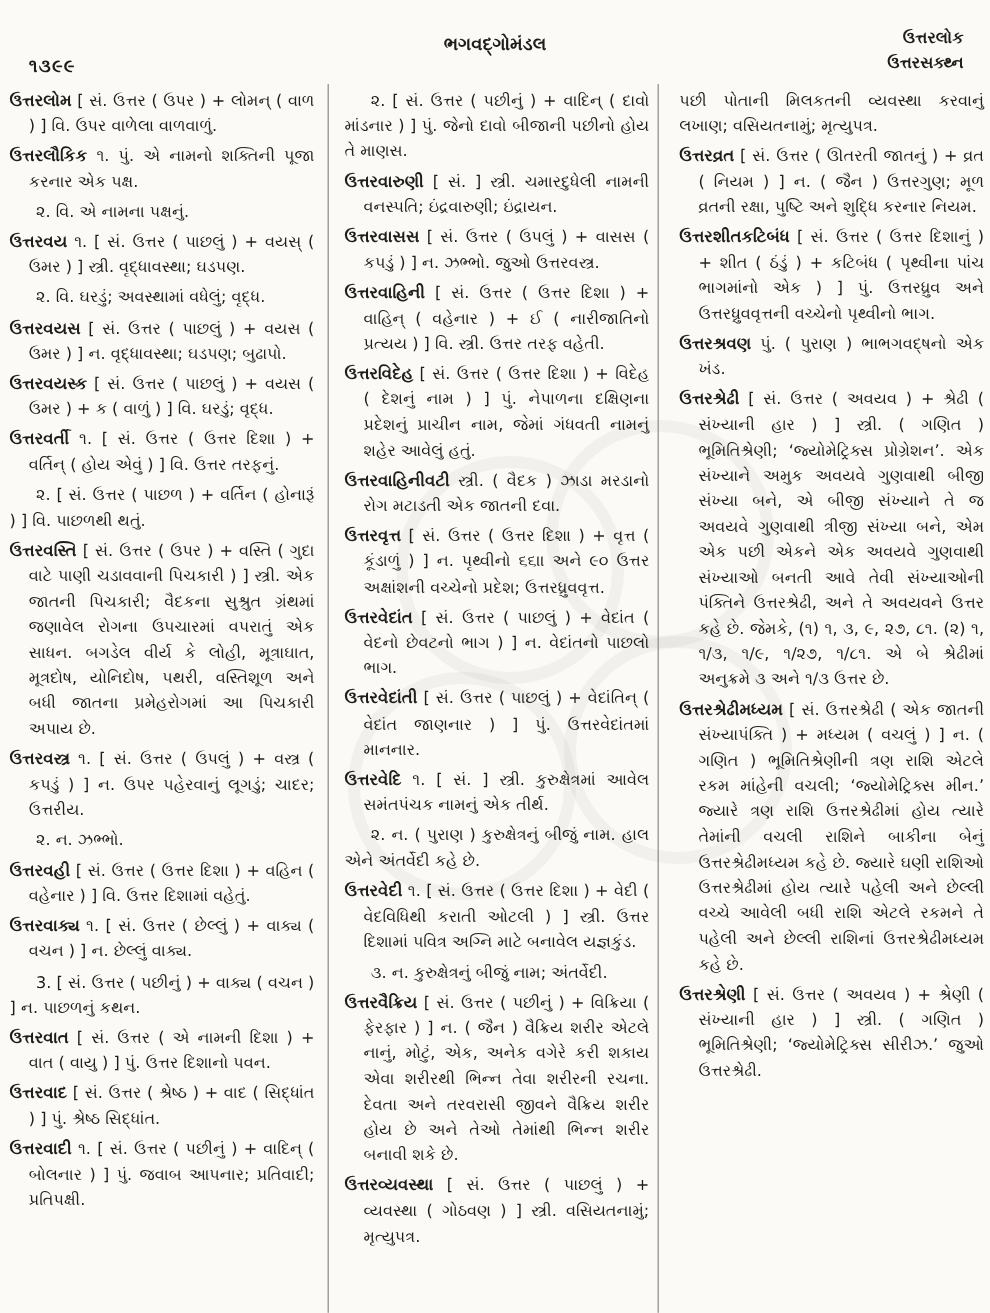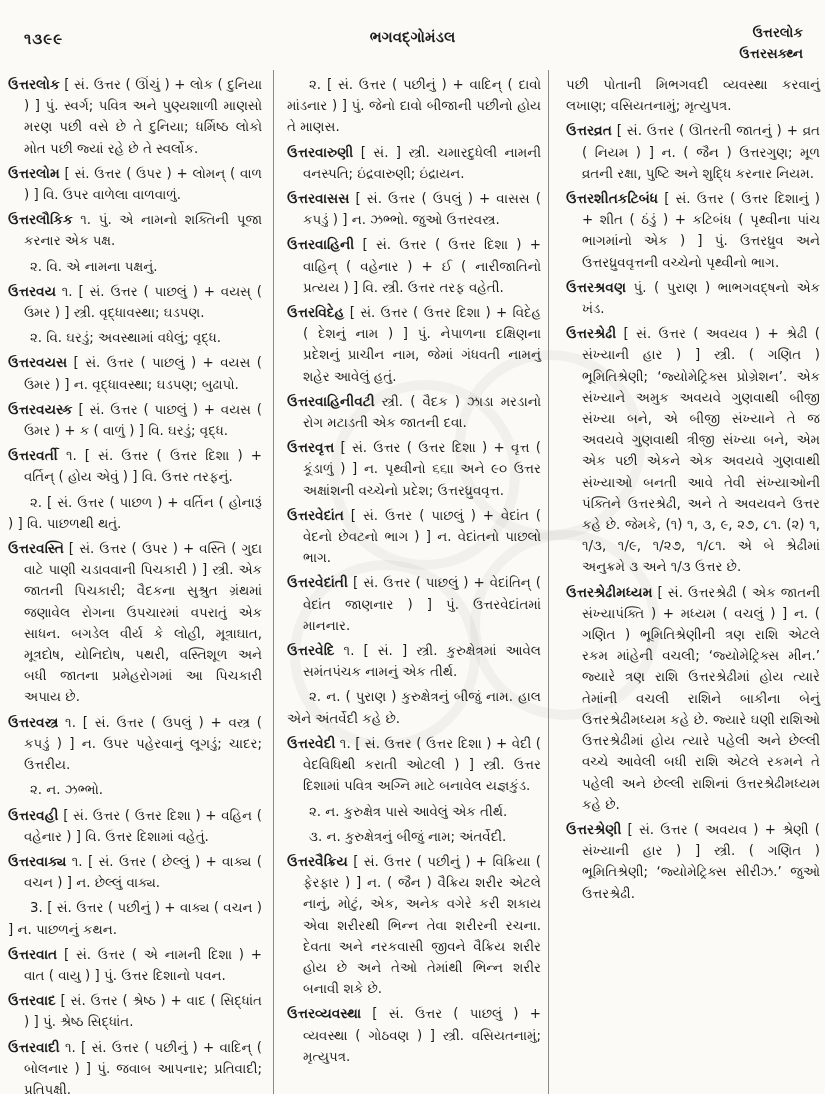--- a/index.html
+++ b/index.html
@@ -4,21 +4,21 @@
 <style>
   html,body{margin:0;padding:0;}
   body{
     width:825px;height:1094px;position:relative;overflow:hidden;
     background:#fbfaf6;
     font-family:"DejaVu Sans","Liberation Sans",sans-serif;
     color:#1e1d1b;
   }
   
   .hdr{position:absolute;top:0;left:0;width:825px;height:70px;}
-  .pagenum{position:absolute;left:24px;top:30px;font-size:15px;font-weight:bold;letter-spacing:1px;}
+  .pagenum{position:absolute;left:24px;top:46px;font-size:15px;font-weight:bold;letter-spacing:1px;}
   .booktitle{position:absolute;left:0;right:0;top:28px;text-align:center;font-size:15px;font-weight:bold;}
   .guide{position:absolute;right:22px;top:22px;text-align:right;font-size:13.5px;font-weight:bold;line-height:21px;}
   
   .wm{position:absolute;border-radius:50%;border:10px solid rgba(120,120,120,0.07);pointer-events:none;}
   
   .textblock{
     position:absolute;top:72px;left:8px;width:812px;height:1020px;
     display:flex;justify-content:space-between;
   }
   .col{
@@ -48,21 +48,20 @@
     <div>ઉત્તરલોક</div>
     <div>ઉત્તરસક્થ્ન</div>
   </div>
 </div>
 
 <div class="rule rule1"></div>
 <div class="rule rule2"></div>
 
 <div class="textblock">
   <div class="col">
-      <p class="entry"><b class="head">ઉત્તરલોક</b> <span>[ સં. ઉત્તર ( ઊંચું ) + લોક ( દુનિયા ) ] પું. સ્વર્ગ; પવિત્ર અને પુણ્યશાળી માણસો મરણ પછી વસે છે તે દુનિયા; ધર્મિષ્ઠ લોકો મોત પછી જ્યાં રહે છે તે સ્વર્લોક.</span></p>
       <p class="entry"><b class="head">ઉત્તરલોમ</b> <span>[ સં. ઉત્તર ( ઉપર ) + લોમન્ ( વાળ ) ] વિ. ઉપર વાળેલા વાળવાળું.</span></p>
       <p class="entry"><b class="head">ઉત્તરલૌકિક</b> <span>૧. પું. એ નામનો શક્તિની પૂજા કરનાર એક પક્ષ.</span></p>
       <p class="sub"><span>૨. વિ. એ નામના પક્ષનું.</span></p>
       <p class="entry"><b class="head">ઉત્તરવય</b> <span>૧. [ સં. ઉત્તર ( પાછલું ) + વયસ્ ( ઉમર ) ] સ્ત્રી. વૃદ્ધાવસ્થા; ઘડપણ.</span></p>
       <p class="sub"><span>૨. વિ. ઘરડું; અવસ્થામાં વધેલું; વૃદ્ધ.</span></p>
       <p class="entry"><b class="head">ઉત્તરવયસ</b> <span>[ સં. ઉત્તર ( પાછલું ) + વયસ ( ઉમર ) ] ન. વૃદ્ધાવસ્થા; ઘડપણ; બુઢાપો.</span></p>
       <p class="entry"><b class="head">ઉત્તરવયસ્ક</b> <span>[ સં. ઉત્તર ( પાછલું ) + વયસ ( ઉમર ) + ક ( વાળું ) ] વિ. ઘરડું; વૃદ્ધ.</span></p>
       <p class="entry"><b class="head">ઉત્તરવર્તી</b> <span>૧. [ સં. ઉત્તર ( ઉત્તર દિશા ) + વર્તિન્ ( હોય એવું ) ] વિ. ઉત્તર તરફનું.</span></p>
       <p class="sub"><span>૨. [ સં. ઉત્તર ( પાછળ ) + વર્તિન ( હોનારૂં ) ] વિ. પાછળથી થતું.</span></p>
       <p class="entry"><b class="head">ઉત્તરવસ્તિ</b> <span>[ સં. ઉત્તર ( ઉપર ) + વસ્તિ ( ગુદા વાટે પાણી ચડાવવાની પિચકારી ) ] સ્ત્રી. એક જાતની પિચકારી; વૈદકના સુશ્રુત ગ્રંથમાં જણાવેલ રોગના ઉપચારમાં વપરાતું એક સાધન. બગડેલ વીર્ય કે લોહી, મૂત્રાઘાત, મૂત્રદોષ, યોનિદોષ, પથરી, વસ્તિશૂળ અને બધી જાતના પ્રમેહરોગમાં આ પિચકારી અપાય છે.</span></p>
@@ -81,27 +80,26 @@
       <p class="entry"><b class="head">ઉત્તરવાસસ</b> <span>[ સં. ઉત્તર ( ઉપલું ) + વાસસ ( કપડું ) ] ન. ઝભ્ભો. જુઓ ઉત્તરવસ્ત્ર.</span></p>
       <p class="entry"><b class="head">ઉત્તરવાહિની</b> <span>[ સં. ઉત્તર ( ઉત્તર દિશા ) + વાહિન્ ( વહેનાર ) + ઈ ( નારીજાતિનો પ્રત્યય ) ] વિ. સ્ત્રી. ઉત્તર તરફ વહેતી.</span></p>
       <p class="entry"><b class="head">ઉત્તરવિદેહ</b> <span>[ સં. ઉત્તર ( ઉત્તર દિશા ) + વિદેહ ( દેશનું નામ ) ] પું. નેપાળના દક્ષિણના પ્રદેશનું પ્રાચીન નામ, જેમાં ગંધવતી નામનું શહેર આવેલું હતું.</span></p>
       <p class="entry"><b class="head">ઉત્તરવાહિનીવટી</b> <span>સ્ત્રી. ( વૈદક ) ઝાડા મરડાનો રોગ મટાડતી એક જાતની દવા.</span></p>
       <p class="entry"><b class="head">ઉત્તરવૃત્ત</b> <span>[ સં. ઉત્તર ( ઉત્તર દિશા ) + વૃત્ત ( કૂંડાળું ) ] ન. પૃથ્વીનો ૬૬ાા અને ૯૦ ઉત્તર અક્ષાંશની વચ્ચેનો પ્રદેશ; ઉત્તરધ્રુવવૃત્ત.</span></p>
       <p class="entry"><b class="head">ઉત્તરવેદાંત</b> <span>[ સં. ઉત્તર ( પાછલું ) + વેદાંત ( વેદનો છેવટનો ભાગ ) ] ન. વેદાંતનો પાછલો ભાગ.</span></p>
       <p class="entry"><b class="head">ઉત્તરવેદાંતી</b> <span>[ સં. ઉત્તર ( પાછલું ) + વેદાંતિન્ ( વેદાંત જાણનાર ) ] પું. ઉત્તરવેદાંતમાં માનનાર.</span></p>
       <p class="entry"><b class="head">ઉત્તરવેદિ</b> <span>૧. [ સં. ] સ્ત્રી. કુરુક્ષેત્રમાં આવેલ સમંતપંચક નામનું એક તીર્થ.</span></p>
       <p class="sub"><span>૨. ન. ( પુરાણ ) કુરુક્ષેત્રનું બીજું નામ. હાલ એને અંતર્વેદી કહે છે.</span></p>
       <p class="entry"><b class="head">ઉત્તરવેદી</b> <span>૧. [ સં. ઉત્તર ( ઉત્તર દિશા ) + વેદી ( વેદવિધિથી કરાતી ઓટલી ) ] સ્ત્રી. ઉત્તર દિશામાં પવિત્ર અગ્નિ માટે બનાવેલ યજ્ઞકુંડ.</span></p>
-      <p class="sub"><span>૨. ન. કુરુક્ષેત્ર પાસે આવેલું એક તીર્થ.</span></p>
       <p class="sub"><span>૩. ન. કુરુક્ષેત્રનું બીજું નામ; અંતર્વેદી.</span></p>
-      <p class="entry"><b class="head">ઉત્તરવૈક્રિય</b> <span>[ સં. ઉત્તર ( પછીનું ) + વિક્રિયા ( ફેરફાર ) ] ન. ( જૈન ) વૈક્રિય શરીર એટલે નાનું, મોટું, એક, અનેક વગેરે કરી શકાય એવા શરીરથી ભિન્ન તેવા શરીરની રચના. દેવતા અને નરકવાસી જીવને વૈક્રિય શરીર હોય છે અને તેઓ તેમાંથી ભિન્ન શરીર બનાવી શકે છે.</span></p>
+      <p class="entry"><b class="head">ઉત્તરવૈક્રિય</b> <span>[ સં. ઉત્તર ( પછીનું ) + વિક્રિયા ( ફેરફાર ) ] ન. ( જૈન ) વૈક્રિય શરીર એટલે નાનું, મોટું, એક, અનેક વગેરે કરી શકાય એવા શરીરથી ભિન્ન તેવા શરીરની રચના. દેવતા અને તરવરાસી જીવને વૈક્રિય શરીર હોય છે અને તેઓ તેમાંથી ભિન્ન શરીર બનાવી શકે છે.</span></p>
       <p class="entry"><b class="head">ઉત્તરવ્યવસ્થા</b> <span>[ સં. ઉત્તર ( પાછલું ) + વ્યવસ્થા ( ગોઠવણ ) ] સ્ત્રી. વસિયતનામું; મૃત્યુપત્ર.</span></p>
     </div>
   <div class="col">
-      <p class="cont"><span>પછી પોતાની મિભગવદી વ્યવસ્થા કરવાનું લખાણ; વસિયતનામું; મૃત્યુપત્ર.</span></p>
+      <p class="cont"><span>પછી પોતાની મિલકતની વ્યવસ્થા કરવાનું લખાણ; વસિયતનામું; મૃત્યુપત્ર.</span></p>
       <p class="entry"><b class="head">ઉત્તરવ્રત</b> <span>[ સં. ઉત્તર ( ઊતરતી જાતનું ) + વ્રત ( નિયમ ) ] ન. ( જૈન ) ઉત્તરગુણ; મૂળ વ્રતની રક્ષા, પુષ્ટિ અને શુદ્ધિ કરનાર નિયમ.</span></p>
       <p class="entry"><b class="head">ઉત્તરશીતકટિબંધ</b> <span>[ સં. ઉત્તર ( ઉત્તર દિશાનું ) + શીત ( ઠંડું ) + કટિબંધ ( પૃથ્વીના પાંચ ભાગમાંનો એક ) ] પું. ઉત્તરધ્રુવ અને ઉત્તરધ્રુવવૃત્તની વચ્ચેનો પૃથ્વીનો ભાગ.</span></p>
       <p class="entry"><b class="head">ઉત્તરશ્રવણ</b> <span>પું. ( પુરાણ ) ભાભગવદ્ષનો એક ખંડ.</span></p>
       <p class="entry"><b class="head">ઉત્તરશ્રેઢી</b> <span>[ સં. ઉત્તર ( અવયવ ) + શ્રેઢી ( સંખ્યાની હાર ) ] સ્ત્રી. ( ગણિત ) ભૂમિતિશ્રેણી; ‘જ્યોમેટ્રિક્સ પ્રોગ્રેશન’. એક સંખ્યાને અમુક અવયવે ગુણવાથી બીજી સંખ્યા બને, એ બીજી સંખ્યાને તે જ અવયવે ગુણવાથી ત્રીજી સંખ્યા બને, એમ એક પછી એકને એક અવયવે ગુણવાથી સંખ્યાઓ બનતી આવે તેવી સંખ્યાઓની પંક્તિને ઉત્તરશ્રેઢી, અને તે અવયવને ઉત્તર કહે છે. જેમકે, (૧) ૧, ૩, ૯, ૨૭, ૮૧. (૨) ૧, ૧/૩, ૧/૯, ૧/૨૭, ૧/૮૧. એ બે શ્રેઢીમાં અનુક્રમે ૩ અને ૧/૩ ઉત્તર છે.</span></p>
       <p class="entry"><b class="head">ઉત્તરશ્રેઢીમધ્યમ</b> <span>[ સં. ઉત્તરશ્રેઢી ( એક જાતની સંખ્યાપંક્તિ ) + મધ્યમ ( વચલું ) ] ન. ( ગણિત ) ભૂમિતિશ્રેણીની ત્રણ રાશિ એટલે રકમ માંહેની વચલી; ‘જ્યોમેટ્રિક્સ મીન.’ જ્યારે ત્રણ રાશિ ઉત્તરશ્રેઢીમાં હોય ત્યારે તેમાંની વચલી રાશિને બાકીના બેનું ઉત્તરશ્રેઢીમધ્યમ કહે છે. જ્યારે ઘણી રાશિઓ ઉત્તરશ્રેઢીમાં હોય ત્યારે પહેલી અને છેલ્લી વચ્ચે આવેલી બધી રાશિ એટલે રકમને તે પહેલી અને છેલ્લી રાશિનાં ઉત્તરશ્રેઢીમધ્યમ કહે છે.</span></p>
       <p class="entry"><b class="head">ઉત્તરશ્રેણી</b> <span>[ સં. ઉત્તર ( અવયવ ) + શ્રેણી ( સંખ્યાની હાર ) ] સ્ત્રી. ( ગણિત ) ભૂમિતિશ્રેણી; ‘જ્યોમેટ્રિક્સ સીરીઝ.’ જુઓ ઉત્તરશ્રેઢી.</span></p>
     </div>
 </div>
 
 </body></html>

